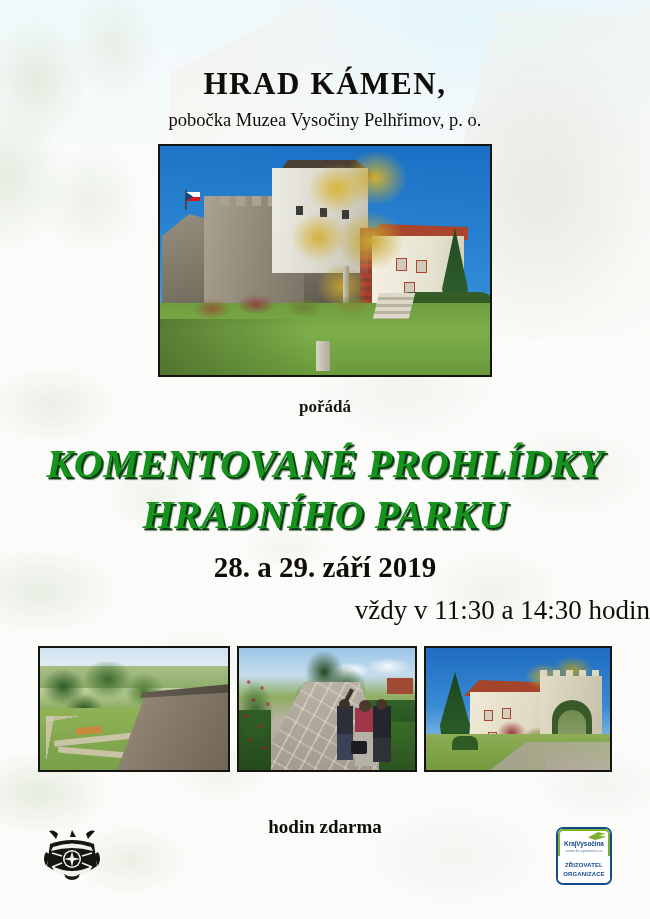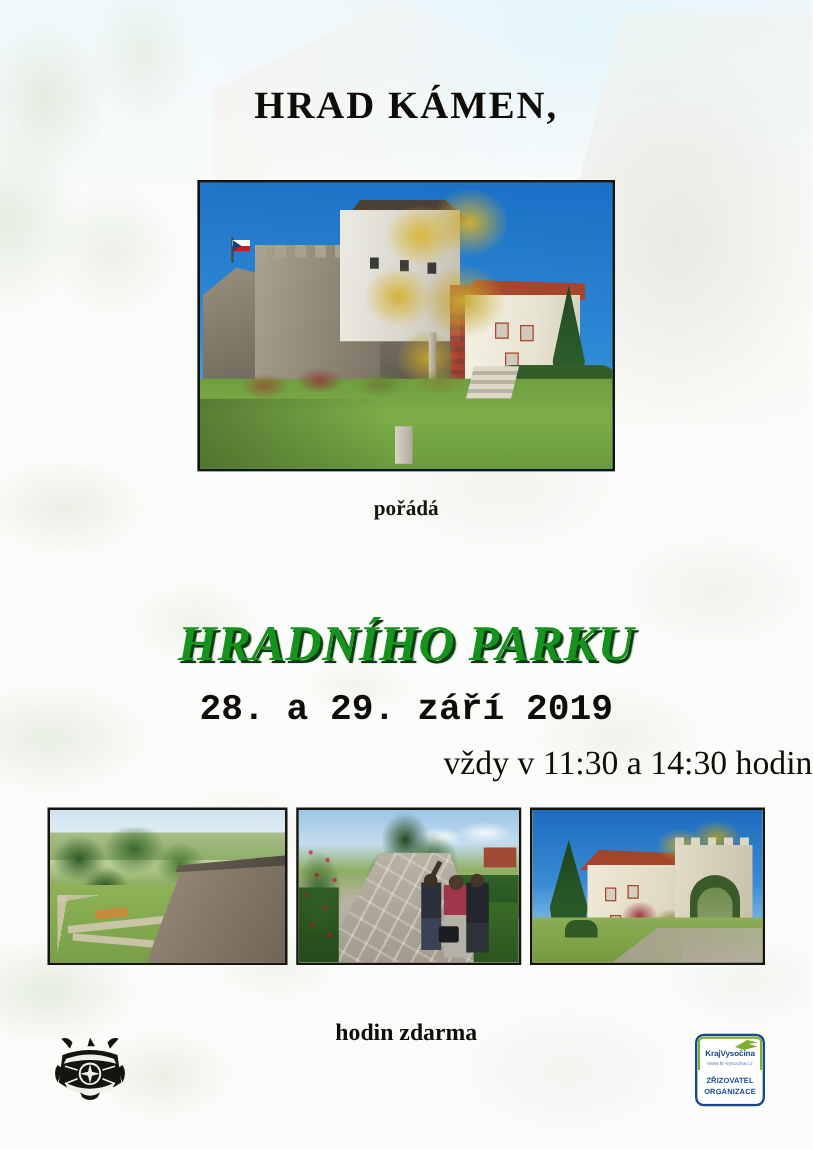--- a/index.html
+++ b/index.html
@@ -269,21 +269,20 @@
   .green-line1 { top: 440px; }
   .green-line2 { top: 491px; }
 
   .date-line {
     position: absolute;
     left: 0; right: 0; top: 551px;
     text-align: center;
     font-size: 29px;
     font-weight: bold;
     color: #100d09;
-    font-family: Liberation Mono, monospace;
   }
   .time-line {
     position: absolute;
     left: 0; right: 0; top: 595px;
     text-align: right;
     font-size: 27px;
     color: #100d09;
   }
 
   
@@ -511,20 +510,21 @@
     <div class="bg-trees"></div>
     <div class="bg-roof"></div>
     <div class="bg-garden"></div>
     <div class="bg-bottom"></div>
     <div class="bg-veil"></div>
   </div>
 
   <div class="content">
 
     <div class="title">HRAD KÁMEN,</div>
+    <div class="subtitle">pobočka Muzea Vysočiny Pelhřimov, p. o.</div>
 
     <div class="photo-main">
       <div class="pm-sky"></div>
       <div class="pm-rock"></div>
       <div class="pm-rock2"></div>
       <div class="pm-keep"></div>
       <div class="pm-keep-crenel"></div>
       <div class="pm-tower-roof"></div>
       <div class="pm-tower"></div>
       <div class="pm-tower-win" style="left:160px;top:62px;"></div>
@@ -545,20 +545,21 @@
       <div class="pm-shrubs"></div>
       <div class="pm-lawnshadow"></div>
       <div class="pm-stone"></div>
       <div class="pm-pole"></div>
       <div class="pm-flag"></div>
       <div class="pm-flag-tri"></div>
     </div>
 
     <div class="poradá">pořádá</div>
 
+    <div class="green-head green-line1">KOMENTOVANÉ PROHLÍDKY</div>
     <div class="green-head green-line2">HRADNÍHO PARKU</div>
 
     <div class="date-line">28. a 29. září 2019</div>
     <div class="time-line">vždy v 11:30 a 14:30 hodin</div>
 
     <div class="strip">
 
       <div class="sphoto sp1">
         <div class="p1-sky"></div>
         <div class="p1-hills"></div>

